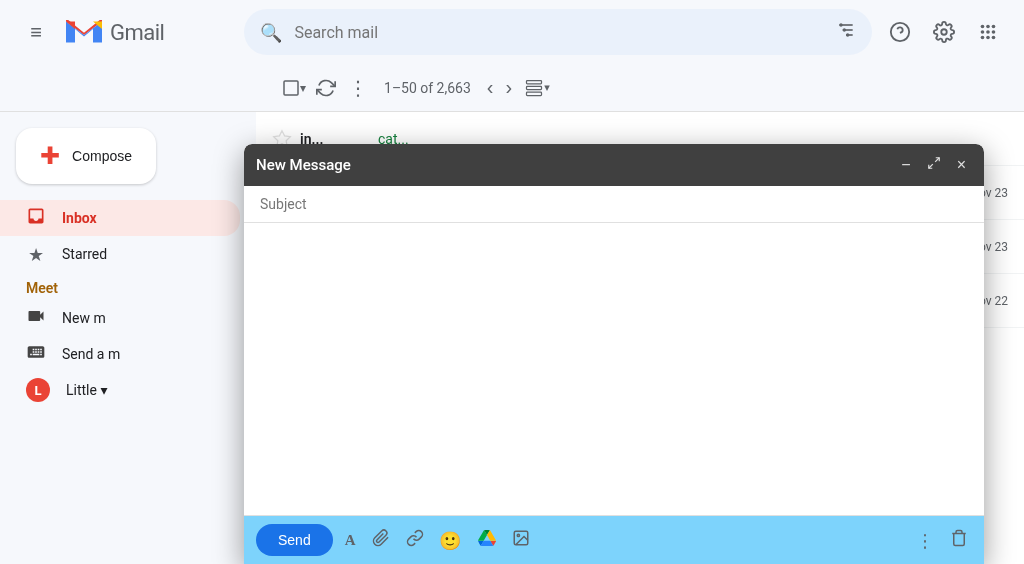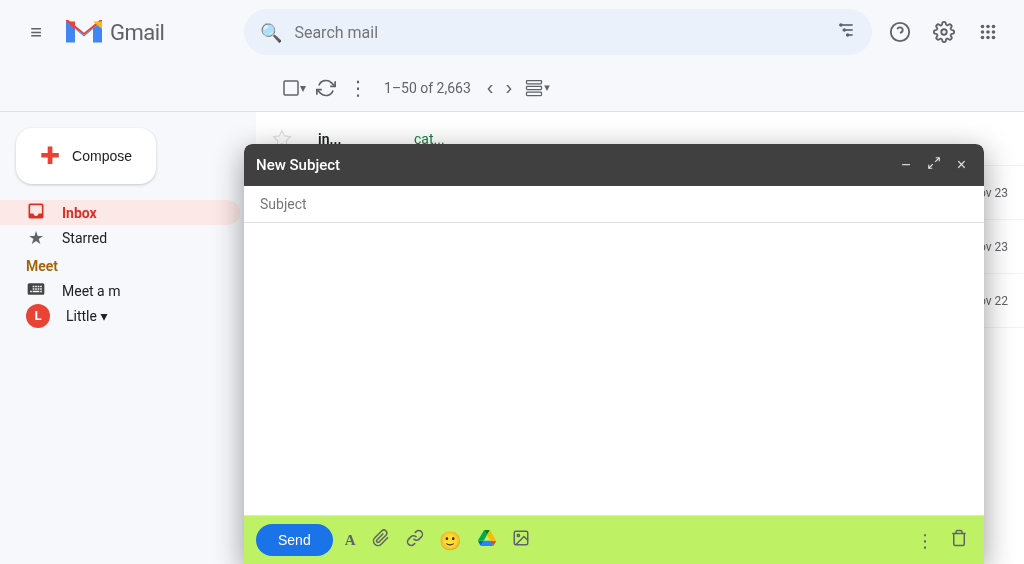--- a/index.html
+++ b/index.html
@@ -145,21 +145,21 @@
     .compose-plus {
       color: #ea4335;
       font-size: 24px;
       line-height: 1;
     }
     .sidebar-item {
       display: flex;
       align-items: center;
       gap: 16px;
       padding: 4px 16px 4px 26px;
-      height: 25px;
+      height: 36px;
       cursor: pointer;
       border-radius: 0 16px 16px 0;
       margin-right: 16px;
       font-size: 14px;
       color: #202124;
     }
     .sidebar-item.active {
       background: #fce8e6;
       font-weight: 700;
       color: #d93025;
@@ -184,21 +184,21 @@
       background: #fff;
       overflow: hidden;
     }
     .email-row {
       display: flex;
       align-items: center;
       padding: 8px 16px;
       border-bottom: 1px solid #f1f3f4;
       height: 54px;
       cursor: pointer;
-      gap: 26px;
+      gap: 8px;
     }
     .email-sender {
       font-size: 14px;
       font-weight: 600;
       min-width: 70px;
       color: #202124;
       white-space: nowrap;
       overflow: hidden;
       text-overflow: ellipsis;
     }
@@ -272,21 +272,21 @@
       font-size: 14px;
       color: #333;
       overflow-y: auto;
     }
     .compose-footer {
       display: flex;
       align-items: center;
       padding: 8px 12px;
       border-top: 1px solid #e0e0e0;
       gap: 8px;
-      background: #bef264;
+      background: #7dd3fc;
     }
     .send-btn {
       background: #1a73e8;
       color: #fff;
       border: none;
       border-radius: 18px;
       padding: 8px 22px;
       font-size: 14px;
       font-weight: 500;
       cursor: pointer;
@@ -419,28 +419,36 @@
       <span>Inbox</span>
     </div>
 
     <div class="sidebar-item">
       <span class="item-icon" style="color:#5f6368;">★</span>
       <span>Starred</span>
     </div>
 
     <div class="sidebar-section-label">Meet</div>
 
+    <div class="sidebar-item">
+      <span class="item-icon">
+        <svg width="20" height="20" viewBox="0 0 24 24" fill="#444">
+          <path d="M17 10.5V7c0-.55-.45-1-1-1H4c-.55 0-1 .45-1 1v10c0 .55.45 1 1 1h12c.55 0 1-.45 1-1v-3.5l4 4v-11l-4 4z"></path>
+        </svg>
+      </span>
+      <span>New m</span>
+    </div>
 
     <div class="sidebar-item">
       <span class="item-icon">
         <svg width="20" height="20" viewBox="0 0 24 24" fill="#444">
           <path d="M20 5H4c-1.1 0-2 .9-2 2v10c0 1.1.9 2 2 2h16c1.1 0 2-.9 2-2V7c0-1.1-.9-2-2-2zm-9 3h2v2h-2V8zm0 3h2v2h-2v-2zM8 8h2v2H8V8zm0 3h2v2H8v-2zm-1 5H5v-2h2v2zm9 0H8v-2h8v2zm0-3h-2v-2h2v2zm0-3h-2V8h2v2zm3 6h-2v-2h2v2zm0-3h-2v-2h2v2zm0-3h-2V8h2v2z"></path>
         </svg>
       </span>
-      <span>Meet a m</span>
+      <span>Send a m</span>
     </div>
 
 
     <div class="sidebar-item">
       <span class="item-icon" style="background:#ea4335; color:#fff; border-radius:50%; width:24px; height:24px; display:inline-flex; align-items:center; justify-content:center; font-size:13px; font-weight:700;">L</span>
       <span>Little ▾</span>
     </div>
   </aside>
 
   <div class="email-list">
@@ -472,21 +480,21 @@
           <polygon points="12 2 15.09 8.26 22 9.27 17 14.14 18.18 21.02 12 17.77 5.82 21.02 7 14.14 2 9.27 8.91 8.26 12 2"></polygon>
         </svg>
       <span class="email-sender">N...</span>
       <span class="email-subject">ng...</span>
       <span class="email-date">Nov 22</span>
     </div>
   </div>
 
   <div class="compose-window">
     <div class="compose-header">
-      <span class="compose-title">New Subject</span>
+      <span class="compose-title">New Message</span>
       <div class="compose-header-actions">
         <button class="compose-header-btn">−</button>
         <button class="compose-header-btn">
           <svg width="14" height="14" viewBox="0 0 24 24" fill="none" stroke="#e0e0e0" stroke-width="2">
             <polyline points="15 3 21 3 21 9"></polyline>
             <polyline points="9 21 3 21 3 15"></polyline>
             <line x1="21" y1="3" x2="14" y2="10"></line>
             <line x1="3" y1="21" x2="10" y2="14"></line>
           </svg>
         </button>

